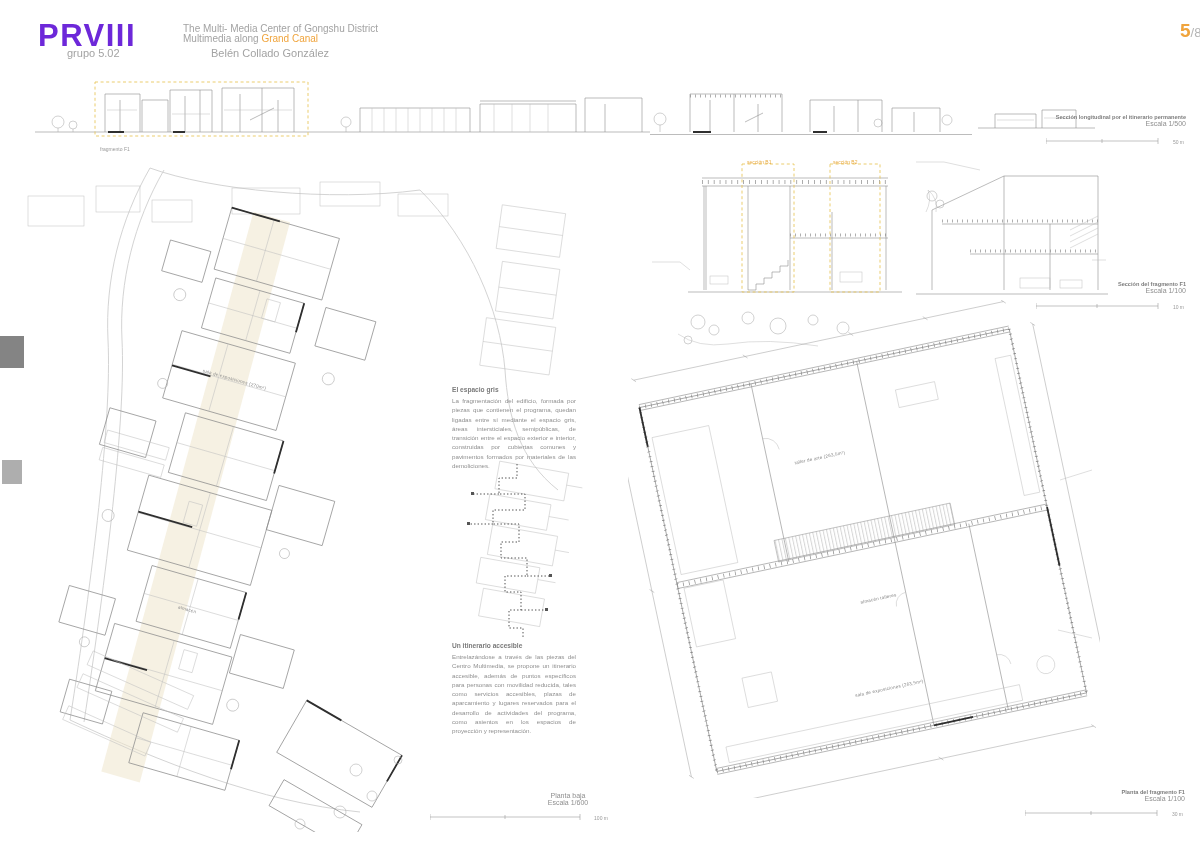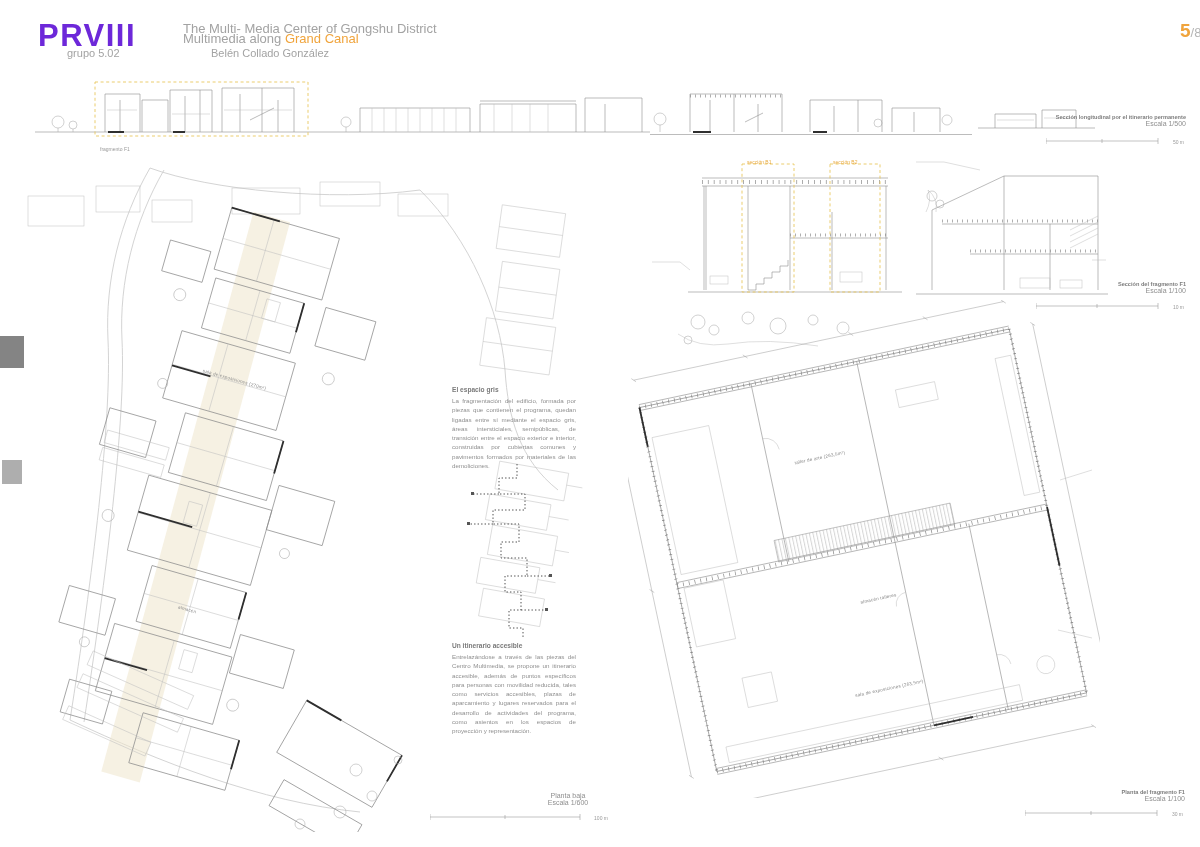--- a/index.html
+++ b/index.html
@@ -1,21 +1,21 @@
 <!DOCTYPE html>
 <html><head>
 <meta charset="utf-8">
 <style>
   html,body{margin:0;padding:0;background:#ffffff;}
   body, body *{font-family:"Liberation Sans", sans-serif;}
   #sheet{position:relative;width:1200px;height:847px;background:#fff;overflow:hidden;margin:0 auto;}
   .abs{position:absolute;}
   
   .logo{font-size:31px;letter-spacing:1.5px;font-weight:700;color:#6d28d9;}
-  .subt{font-size:13px;line-height:10px;color:#a3a3a3;}
+  .subt{font-size:10px;line-height:10px;color:#a3a3a3;}
   .subt .accent{color:#f0a43c;}
   .meta{font-size:11px;color:#a3a3a3;margin-left:28px;}
   .pagenum{font-size:19px;font-weight:700;color:#f0a43c;}
   .pagetot{font-size:13px;font-weight:400;color:#b5b5b5;}
   
   .cap{color:#8f8f8f;text-align:right;}
   .cap .cap-title{font-size:5.6px;font-weight:700;color:#7d7d7d;display:block;}
   .cap .cap-scale{font-size:7px;display:block;}
   .cap.center{text-align:center;}
   .cap.center .cap-title{font-size:7px;font-weight:400;color:#8f8f8f;}

